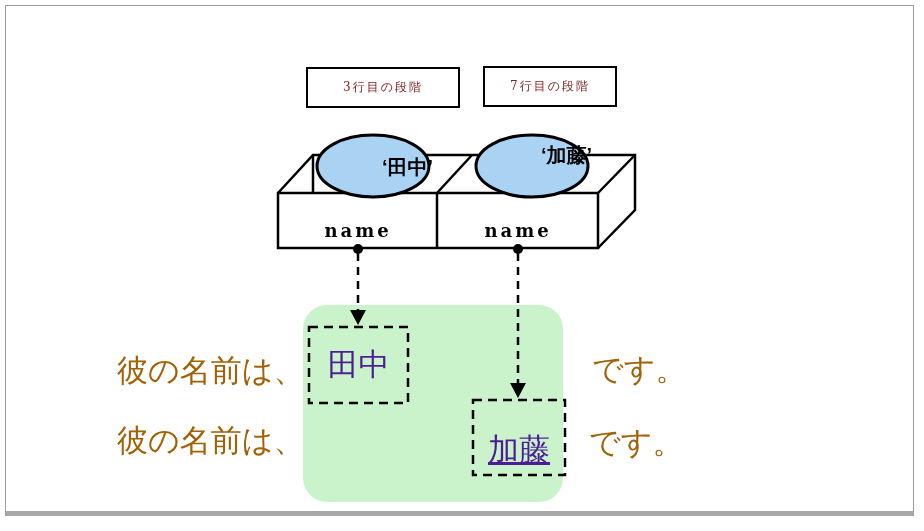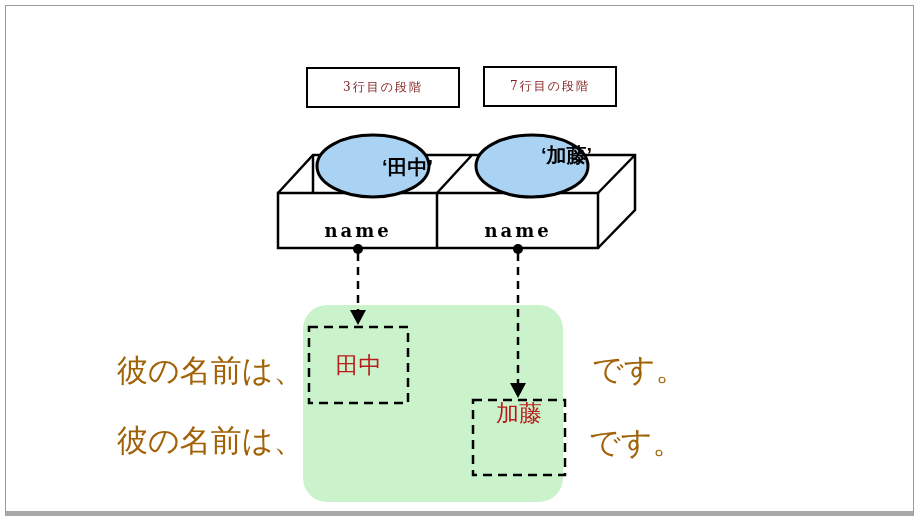--- a/index.html
+++ b/index.html
@@ -70,25 +70,25 @@
     white-space: nowrap;
     z-index: 3;
   }
   .s1-prefix { left: 117px; top: 350px; }
   .s1-suffix { left: 592px; top: 349px; }
   .s2-prefix { left: 117px; top: 420px; }
   .s2-suffix { left: 589px; top: 422px; }
 
   .value-slot-text {
     display: flex; align-items: center; justify-content: center;
-    font-size: 23px; color: #b91c1c;
+    font-size: 31px; color: #4c1d95;
     z-index: 3;
   }
   .value-text-1 { left: 309px; top: 327px; width: 99px; height: 76px; }
-  .value-text-2 { left: 473px; top: 376px; width: 92px; height: 75px; }
+  .value-text-2 { left: 473px; top: 412px; width: 92px; height: 75px; text-decoration: underline; }
 </style>
 </head>
 <body>
 
 <div class="abs slide-frame"></div>
 
 <div class="abs stage-box stage-box-1">
   <span>3行目の段階</span>
 </div>
 <div class="abs stage-box stage-box-2">

